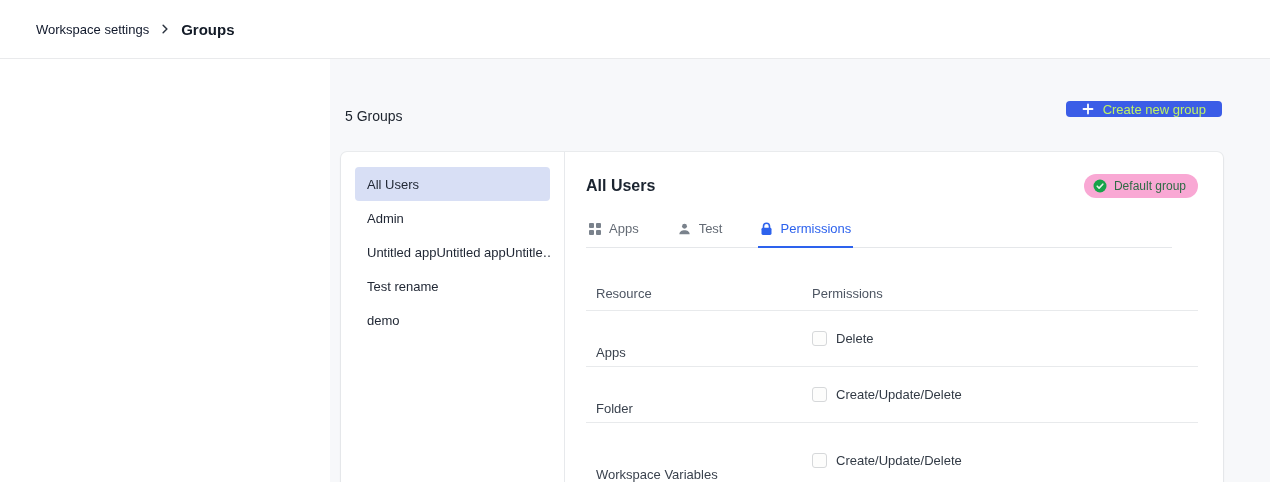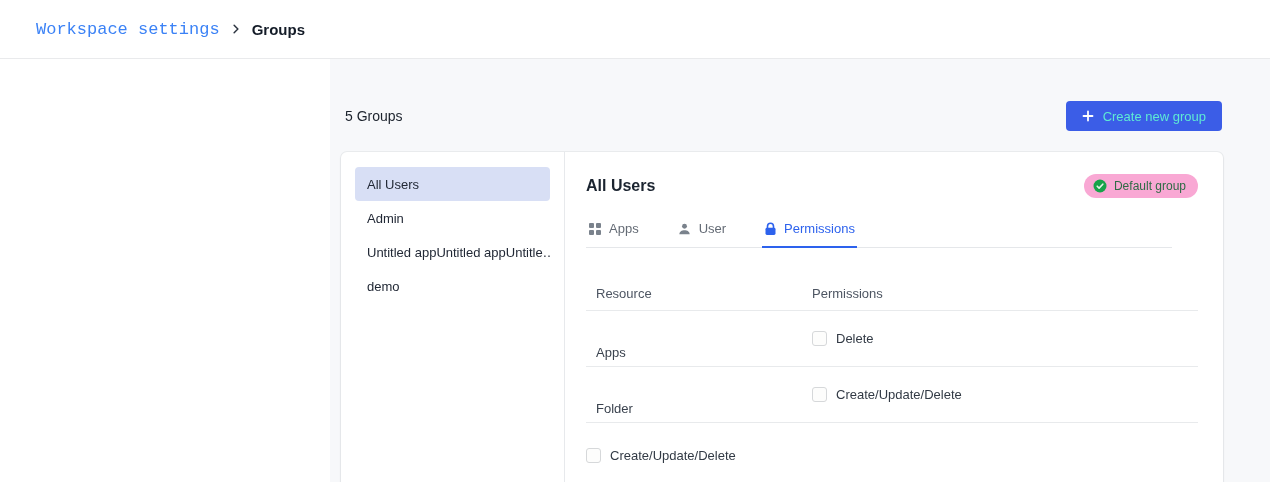--- a/index.html
+++ b/index.html
@@ -10,33 +10,33 @@
     position:relative;
     color:#1f2733;
   }
 
   
   .topbar {
     position:absolute; top:0; left:0; right:0; height:59px;
     background:#fff; border-bottom:1px solid #e9eaec;
     display:flex; align-items:center; padding-left:36px; gap:10px; z-index:10;
   }
-  .crumb-parent { font-size:17px; color:#3b82f6; cursor:pointer;font-family:Liberation Mono, monospace; }
+  .crumb-parent { font-size:13px; color:#0f172a; cursor:pointer; }
   .crumb-sep { display:flex; align-items:center; }
   .crumb-current { font-size:15px; font-weight:700; color:#131b27; }
 
   
   .left-rail { position:absolute; left:0; top:59px; width:330px; bottom:0; background:#ffffff; }
   .content-bg { position:absolute; left:330px; right:0; top:59px; bottom:0; background:#f7f8fa; }
 
   
   .groups-count { position:absolute; left:345px; top:108px; font-size:14px; font-weight:500; color:#1b222c; z-index:2; }
   .btn-create {
-    position:absolute; right:48px; top:101px; height:30px; z-index:2;
-    background:#3b5de7; border:none; border-radius:4px; color:#5eead4;
+    position:absolute; right:48px; top:101px; height:16px; z-index:2;
+    background:#3b5de7; border:none; border-radius:4px; color:#bef264;
     display:flex; align-items:center; gap:9px; padding:0 16px;
     font-family:"Liberation Sans", sans-serif; font-size:13px; font-weight:500; cursor:pointer;
   }
 
   
   .card {
     position:absolute; left:341px; right:47px; top:152px; bottom:-30px; z-index:2;
     background:#fff; border-radius:6px;
     box-shadow:0 0 0 1px rgba(27,31,45,0.05), 0 1px 3px rgba(27,31,45,0.07);
     display:flex; overflow:hidden;
@@ -110,20 +110,21 @@
   </span>
   <span>Create new group</span>
 </button>
 
 <div class="card">
 
   <div class="group-list">
     <div class="group-item selected">All Users</div>
     <div class="group-item">Admin</div>
     <div class="group-item">Untitled appUntitled appUntitle…</div>
+    <div class="group-item">Test rename</div>
     <div class="group-item">demo</div>
   </div>
 
   <div class="detail">
 
     <div class="detail-header">
       <div class="detail-title">All Users</div>
       <div class="badge">
         <span class="icon">
           <svg width="14" height="14" viewBox="0 0 14 14">
@@ -147,21 +148,21 @@
         </span>
         <span>Apps</span>
       </div>
       <div class="tab">
         <span class="icon">
           <svg width="15" height="14" viewBox="0 0 16 14">
               <circle cx="8" cy="4" r="2.6" fill="#7a828c"></circle>
               <path d="M2.5 12.5c0-2.7 2.5-4.3 5.5-4.3s5.5 1.6 5.5 4.3z" fill="#7a828c"></path>
             </svg>
         </span>
-        <span>User</span>
+        <span>Test</span>
       </div>
       <div class="tab active">
         <span class="icon">
           <svg width="13" height="14" viewBox="0 0 13 14">
               <path d="M3.5 6V4.2a3 3 0 016 0V6" stroke="#2d62ed" stroke-width="1.6" fill="none"></path>
               <rect x="1.5" y="5.8" width="10" height="7.2" rx="1.4" fill="#2d62ed"></rect>
             </svg>
         </span>
         <span>Permissions</span>
       </div>
@@ -188,20 +189,21 @@
         <div class="res-label col-res">Folder</div>
         <div class="col-perm">
           <div class="perm-line">
             <span class="checkbox"></span>
             <span>Create/Update/Delete</span>
           </div>
         </div>
       </div>
 
       <div class="trow">
+        <div class="res-label col-res">Workspace Variables</div>
         <div class="col-perm">
           <div class="perm-line">
             <span class="checkbox"></span>
             <span>Create/Update/Delete</span>
           </div>
         </div>
       </div>
 
     </div>
   </div>

